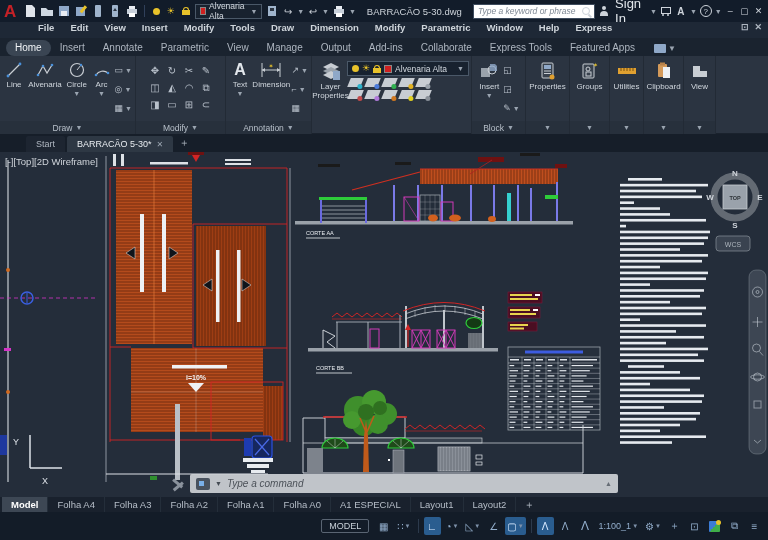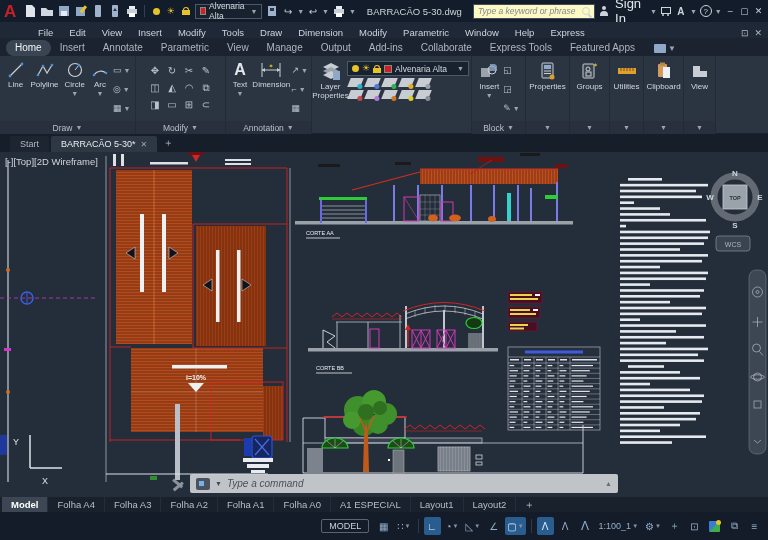--- a/index.html
+++ b/index.html
@@ -2,37 +2,37 @@
 <html><head>
 <meta charset="utf-8">
 <style>
   html,body{margin:0;padding:0;background:#fff;}
   *{box-sizing:border-box;font-family:"Liberation Sans",sans-serif;}
   #app{position:relative;width:768px;height:540px;background:#242d3a;overflow:hidden;}
 
   
   .row{position:absolute;left:0;width:768px;}
   #titlebar{top:0;height:22px;background:#121c2a;display:flex;align-items:center;padding:0 4px;gap:3px;}
-  #menubar{top:22px;height:16px;background:#1e2836;display:flex;align-items:flex-end;padding:0 6px 0 30px;gap:0;}
+  #menubar{top:22px;height:16px;background:#1e2836;display:flex;align-items:flex-start;padding:0 6px 0 30px;gap:0;font-weight:bold;}
   #ribbontabs{top:38px;height:18px;background:#1a232f;display:flex;align-items:flex-end;padding:0 0 0 6px;gap:0;}
   #ribbon{top:56px;height:78px;background:#2b3441;display:flex;border-bottom:1px solid #1a222d;}
-  #filetabs{top:134px;height:18px;background:#161e29;display:flex;align-items:flex-end;padding-left:10px;gap:2px;}
+  #filetabs{top:134px;height:18px;background:#161e29;display:flex;align-items:flex-end;padding-left:26px;gap:2px;}
   #canvas{top:152px;height:345px;background:#242d3a;}
   #layouttabs{top:497px;height:15px;background:#19212d;display:flex;align-items:stretch;padding-left:2px;}
   #statusbar{top:512px;height:28px;background:#131c28;display:flex;align-items:center;justify-content:flex-end;padding-right:5px;gap:3px;}
 
   
   .logo{color:#c42127;font-weight:bold;font-size:17px;line-height:1;margin-right:4px;}
   .tbi{width:15px;height:14px;display:flex;align-items:center;justify-content:center;font-size:10px;color:#cdd3da;}
   .sep-v{width:1px;height:12px;background:#30405a;margin:0 2px;}
   .qat-combo{display:flex;align-items:center;gap:3px;height:15px;background:#18222f;border:1px solid #4a5868;padding:0 4px;color:#d4dae1;font-size:8.5px;}
   .swatch{width:8px;height:8px;background:#d02020;border:1px solid #888;}
   .dd{color:#9aa4b0;font-size:7px;}
   .doc-title{color:#cdd3da;font-size:9.5px;margin:0 8px;white-space:nowrap;}
-  .searchbox{display:flex;align-items:center;height:15px;background:#fef9c3;border:1px solid #3e4c5e;width:152px;padding:4px 4px;gap:4px;}
+  .searchbox{display:flex;align-items:center;height:15px;background:#ffffff;border:1px solid #3e4c5e;width:152px;padding:4px 4px;gap:4px;}
   .searchbox span.ph{color:#7e8894;font-size:8.5px;font-style:italic;flex:1;}
   .mag{width:8px;height:8px;border:1.5px solid #cdd3da;border-radius:50%;position:relative;}
   .mag::after{content:"";position:absolute;right:-3px;bottom:-2px;width:4px;height:1.5px;background:#cdd3da;transform:rotate(45deg);}
   .person{width:10px;height:11px;position:relative;}
   .person::before{content:"";position:absolute;left:3px;top:0;width:4px;height:4px;border-radius:50%;background:#cdd3da;}
   .person::after{content:"";position:absolute;left:1px;top:5px;width:8px;height:5px;border-radius:4px 4px 0 0;background:#cdd3da;}
   .signin{color:#e2e7ec;font-size:13px;margin-left:2px;}
   .cart{position:relative;width:12px;height:10px;}
   .cart::before{content:"";position:absolute;left:1px;top:1px;width:8px;height:5px;border:1px solid #cdd3da;}
   .cart::after{content:"";position:absolute;left:2px;bottom:0;width:2px;height:2px;background:#cdd3da;border-radius:50%;box-shadow:5px 0 0 #cdd3da;}
@@ -248,21 +248,21 @@
           </svg>
         <span>Line</span>
       </div>
       <div class="bigbtn">
         <svg width="18" height="18">
             <path d="M2,14 L7,5 L11,12 L16,4" stroke="#c8cdd3" stroke-width="1.2" fill="none"></path>
             <circle cx="2" cy="14" r="1.3" fill="#4a90d9"></circle>
             <circle cx="7" cy="5" r="1.3" fill="#4a90d9"></circle>
             <circle cx="16" cy="4" r="1.3" fill="#4a90d9"></circle>
           </svg>
-        <span>Polyline</span>
+        <span>Alvenaria</span>
       </div>
       <div class="bigbtn">
         <svg width="18" height="18">
             <circle cx="9" cy="9" r="6.5" stroke="#c8cdd3" stroke-width="1.2" fill="none"></circle>
             <line x1="9" y1="9" x2="13" y2="4" stroke="#c8cdd3" stroke-width="1"></line>
             <circle cx="13" cy="4" r="1.2" fill="#4a90d9"></circle>
           </svg>
         <span>Circle</span>
           <span class="dd">▼</span>
       </div>

